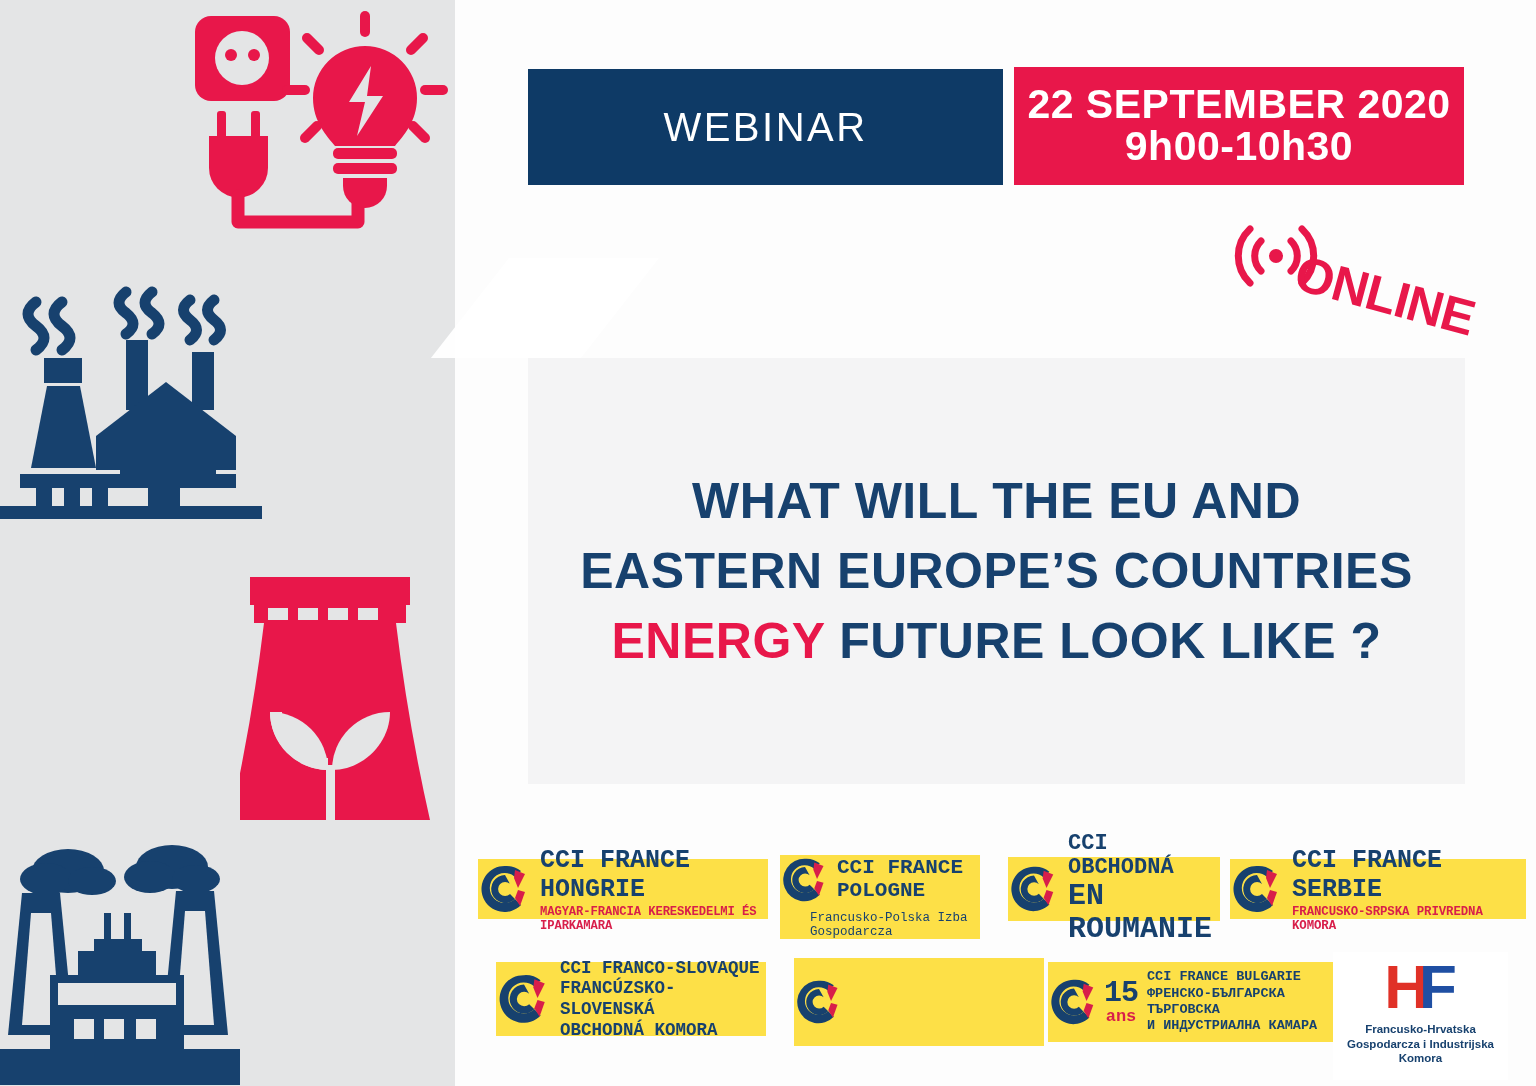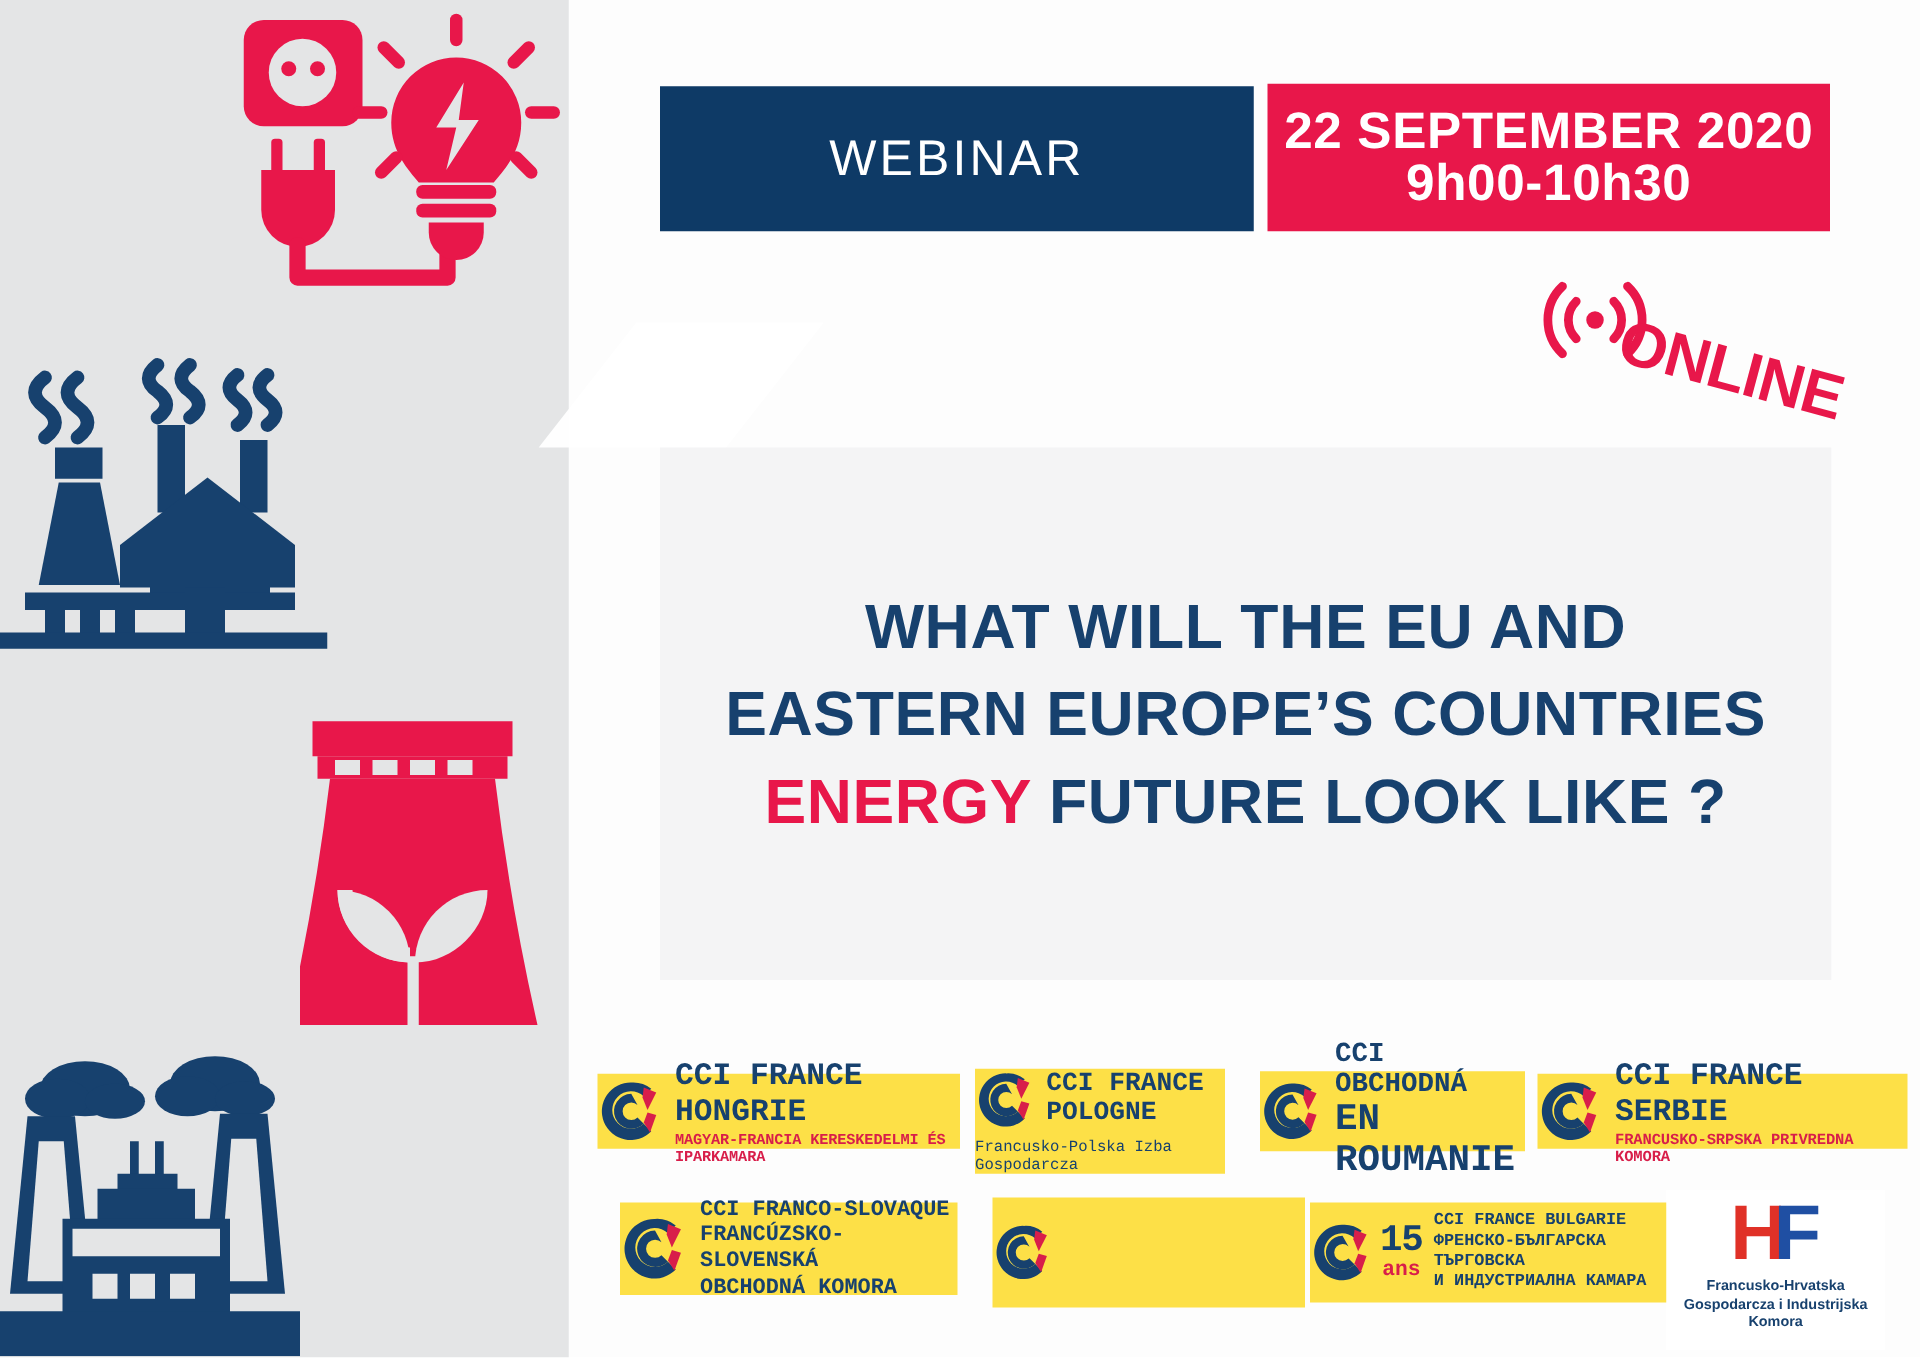--- a/index.html
+++ b/index.html
@@ -281,21 +281,21 @@
           <path d="M27 4 a23 23 0 1 0 16 39 l-6 -6 a15 15 0 1 1 0 -22 l6 -6 a23 23 0 0 0 -16 -5 z" fill="#17416e"></path>
           <path d="M27 13 a14 14 0 1 0 10 24 l-5 -5 a7 7 0 1 1 0 -10 z" fill="#17416e"></path>
           <path d="M37 8 l10 4 l-7 14 l-4 -10 z" fill="#d81e4a"></path>
           <path d="M40 28 l7 2 l-5 14 l-5 -8 z" fill="#d81e4a"></path>
         </svg>
         <div class="logo-text" style="margin-left:7px; line-height:1.08;">
           <div class="lt-navy" style="font-size:21px;">CCI FRANCE</div>
           <div class="lt-navy" style="font-size:21px;">POLOGNE</div>
         </div>
       </div>
-      <div class="lt-navy-reg" style="font-size:12.5px; margin-top:6px;">Francusko-Polska Izba Gospodarcza</div>
+      <div class="lt-navy-reg" style="font-size:12.5px; margin-top:6px;margin-left:30px;">Francusko-Polska Izba Gospodarcza</div>
     </div>
 
     <div class="logo" style="left:530px; top:2px; width:212px; height:64px;">
       <svg class="cci-mark" width="52" height="52" viewBox="0 0 54 54">
         <path d="M27 4 a23 23 0 1 0 16 39 l-6 -6 a15 15 0 1 1 0 -22 l6 -6 a23 23 0 0 0 -16 -5 z" fill="#17416e"></path>
         <path d="M27 13 a14 14 0 1 0 10 24 l-5 -5 a7 7 0 1 1 0 -10 z" fill="#17416e"></path>
         <path d="M37 8 l10 4 l-7 14 l-4 -10 z" fill="#d81e4a"></path>
         <path d="M40 28 l7 2 l-5 14 l-5 -8 z" fill="#d81e4a"></path>
       </svg>
       <div class="logo-text" style="margin-left:8px; line-height:1.1;">

